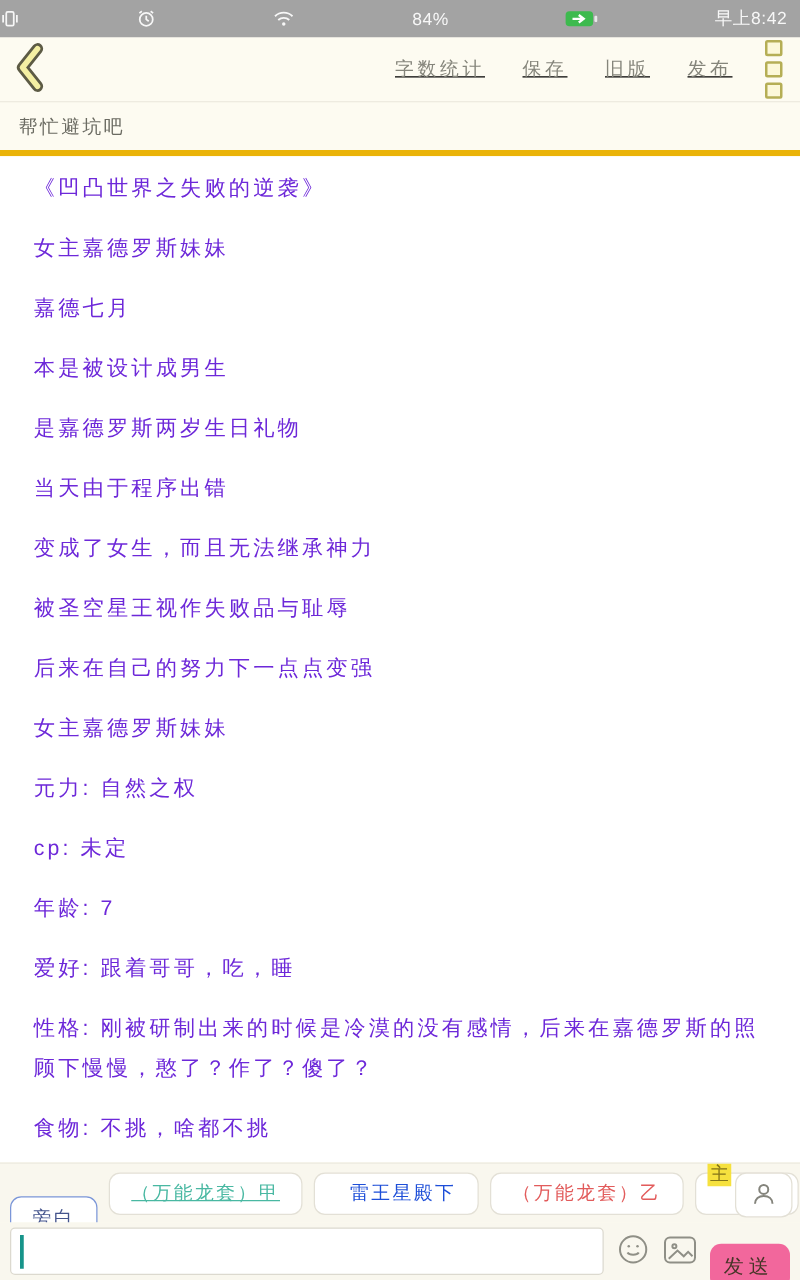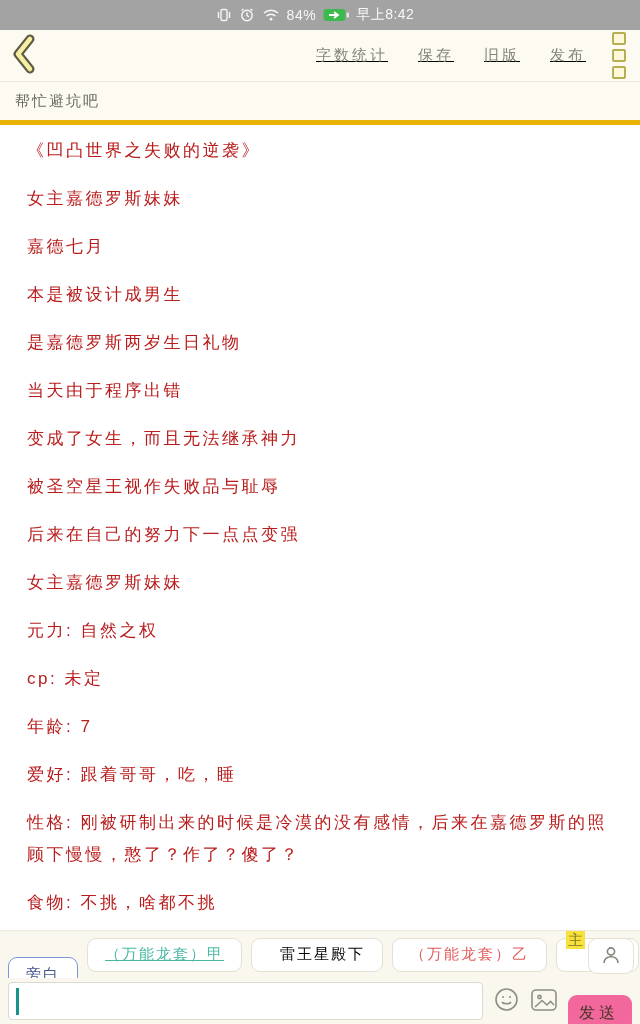--- a/index.html
+++ b/index.html
@@ -1,21 +1,21 @@
 <!DOCTYPE html>
 <html><head>
 <meta charset="utf-8">
 <style>
   html,body{margin:0;padding:0;}
   body{font-family:"Liberation Sans","DejaVu Sans",sans-serif;background:#ffffff;}
   .screen{position:relative;width:640px;height:1024px;margin:0 auto;background:#fdfbf1;overflow:hidden;}
 
   
   .statusbar{position:absolute;top:0;left:0;width:640px;height:30px;background:#a3a3a3;
-    display:flex;align-items:center;justify-content:center;gap:7px;padding-right:10px;box-sizing:border-box;
+    display:flex;align-items:center;justify-content:space-between;gap:7px;padding-right:10px;box-sizing:border-box;
     color:#f7f7f7;font-size:14px;}
   .statusbar svg{display:block;}
   .sb-text{letter-spacing:.5px;}
 
   
   .toolbar{position:absolute;top:30px;left:0;width:640px;height:52px;background:#fdfbf1;
     border-bottom:1px solid #e9e6da;display:flex;align-items:center;box-sizing:border-box;padding:0 14px 0 10px;text-decoration:underline;}
   .back-btn{background:none;border:none;padding:0;cursor:pointer;width:34px;height:44px;display:flex;align-items:center;}
   .tb-spacer{flex:1;}
   .tb-btn{background:none;border:none;cursor:pointer;color:#85857b;font-size:15px;letter-spacing:3px;
@@ -24,21 +24,21 @@
   .menu-icon i{display:block;width:10px;height:9px;border:2px solid #b5ae55;background:#fcf8d9;border-radius:2px;}
 
   
   .titlebar{position:absolute;top:82px;left:0;width:640px;height:43px;background:#fdfbf1;
     display:flex;align-items:center;padding-left:15px;box-sizing:border-box;border-bottom:5px solid #eab308;
     color:#6b6b62;font-size:15px;letter-spacing:2px;}
 
   
   .content{position:absolute;top:125px;left:0;width:640px;height:805px;background:#ffffff;
     box-sizing:border-box;padding:10px 14px 0 27px;overflow:hidden;}
-  .content p{margin:0 0 16px 0;line-height:32px;font-size:17px;letter-spacing:2.5px;color:#b91c1c;}
+  .content p{margin:0 0 16px 0;line-height:32px;font-size:17px;letter-spacing:2.5px;color:#6d28d9;}
 
   
   .chipbar{position:absolute;top:930px;left:0;width:640px;height:48px;background:#f9f7ee;
     border-top:1px solid #eceadf;display:flex;align-items:center;gap:9px;padding-left:8px;box-sizing:border-box;overflow:hidden;}
   .chip{flex:0 0 auto;height:34px;background:#ffffff;border:1.5px solid #e3e0d6;border-radius:9px;
     display:flex;align-items:center;padding:0 17px;font-size:15px;letter-spacing:2px;cursor:pointer;
     font-family:inherit;position:relative;white-space:nowrap;}
   .chip.selected{border-color:#7b96d8;margin-top:39px;}
   .chip .badge{position:absolute;top:-9px;left:9px;background:#f6e13e;color:#857619;font-size:15px;
     line-height:19px;padding:0 2px;letter-spacing:0;}
@@ -136,21 +136,21 @@
     <p>cp: 未定</p>
     <p>年龄: 7</p>
     <p>爱好: 跟着哥哥，吃，睡</p>
     <p>性格: 刚被研制出来的时候是冷漠的没有感情，后来在嘉德罗斯的照顾下慢慢，憨了？作了？傻了？</p>
     <p>食物: 不挑，啥都不挑</p>
   </div>
 
   <div class="chipbar">
     <button class="chip selected" style="color: rgb(68, 84, 140);">旁白</button>
     <button class="chip" style="color: rgb(73, 184, 162); text-decoration: underline;">（万能龙套）甲</button>
-    <button class="chip" style="color: #000000; padding-left: 28px;">雷王星殿下</button>
+    <button class="chip" style="color: #1d4ed8; padding-left: 28px;">雷王星殿下</button>
     <button class="chip" style="color: rgb(226, 91, 91);">（万能龙套）乙</button>
     <button class="chip has-badge" style="color: rgb(239, 93, 168);">
       <span class="badge">主</span>
       <span>紫可</span>
     </button>
     <button class="chip" style="color: rgb(242, 161, 119);">憨可（作者）</button>
     <button class="avatar-btn">
       <span>
         <svg width="24" height="24" viewBox="0 0 24 24" fill="none" stroke="#84847c" stroke-width="1.6">
           <circle cx="12" cy="8.5" r="3.6"></circle>

